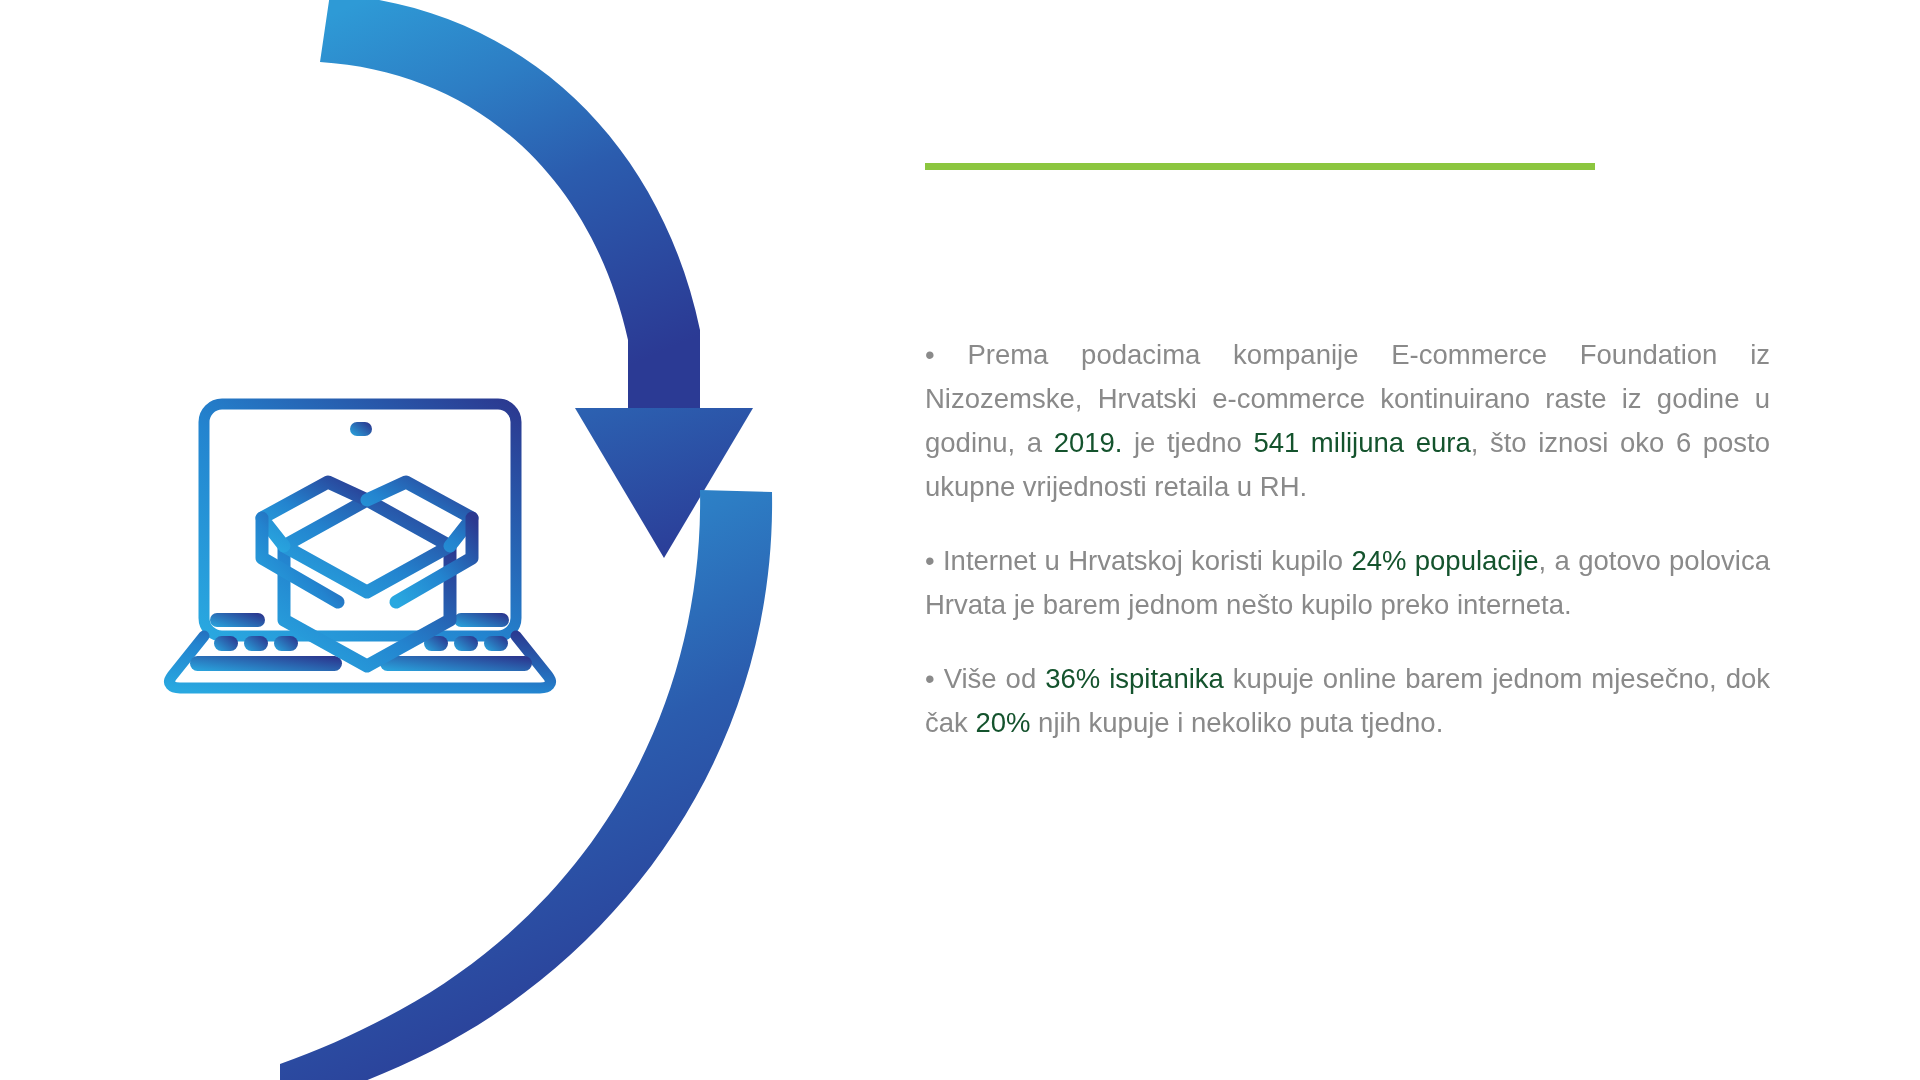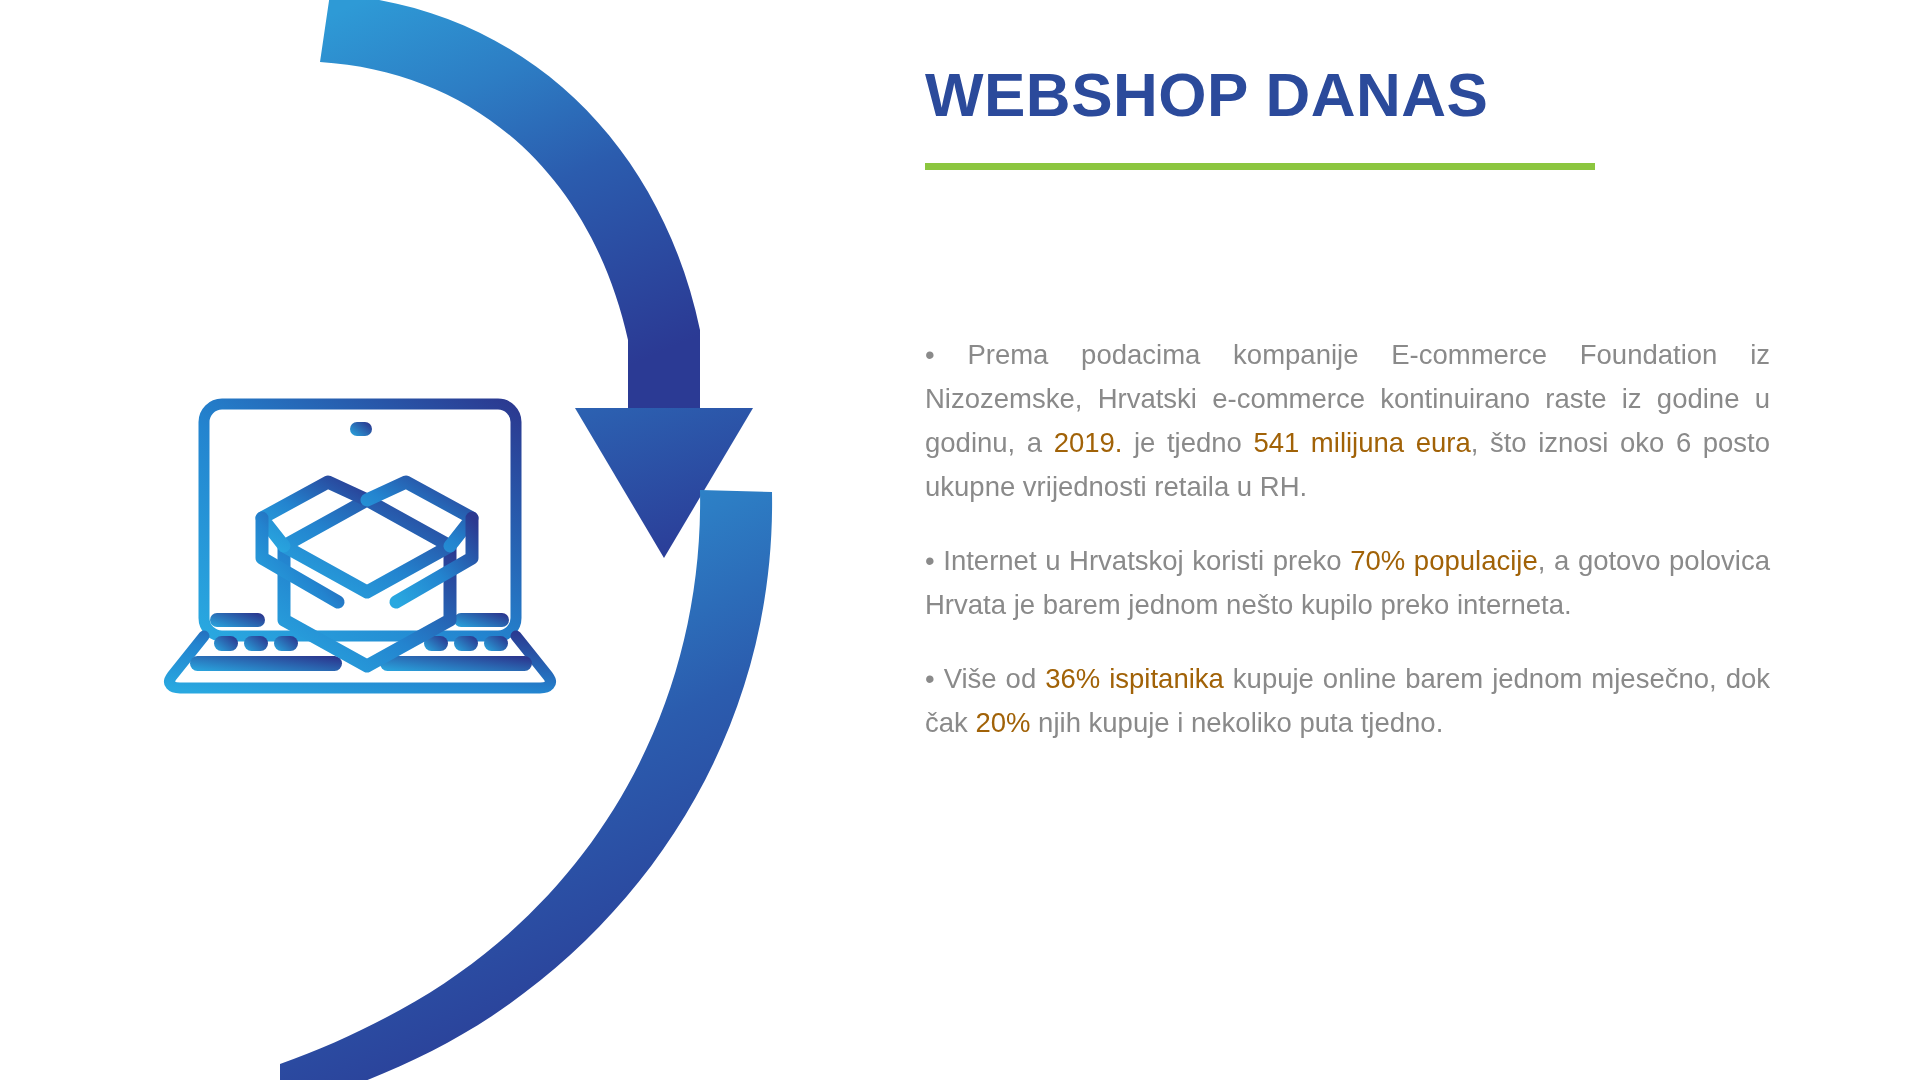--- a/index.html
+++ b/index.html
@@ -72,21 +72,21 @@
     color:#8a8a8a;
     text-align:justify;
     text-justify:inter-word;
     margin-bottom:30px;
   }
   .para:last-child { margin-bottom:12px; }
   .para .bullet {
     color:#8a8a8a;
     font-size:27.5px;
   }
-  .hl { color:#a16207; }
+  .hl { color:#14532d; }
 </style>
 </head>
 <body>
 
 <div class="slide">
 
   <div class="arc-wrap">
     <svg width="940" height="1080" viewBox="0 0 940 1080" xmlns="http://www.w3.org/2000/svg">
       <defs>
         <linearGradient id="arcGrad" x1="0.15" y1="0" x2="0.55" y2="1">
@@ -179,24 +179,23 @@
         <path d="M 320 130 L 320 170 L 244 214"></path>
 
         <path d="M 215 204 L 215 278"></path>
         <path d="M 215 90 L 215 136"></path>
       </g>
     </svg>
   </div>
 
   <div class="content">
 
-    <h1 class="title">WEBSHOP DANAS</h1>
 
     <div class="title-rule"></div>
 
     <div class="body-block">
       <p class="para"><span class="bullet">• </span><span>Prema podacima kompanije E-commerce Foundation iz Nizozemske, Hrvatski e-commerce kontinuirano raste iz godine u godinu, a </span><span class="hl">2019.</span><span> je tjedno </span><span class="hl">541 milijuna eura</span><span>, što iznosi oko 6 posto ukupne vrijednosti retaila u RH.</span></p>
-      <p class="para"><span class="bullet">• </span><span>Internet u Hrvatskoj koristi preko </span><span class="hl">70% populacije</span><span>, a gotovo polovica Hrvata je barem jednom nešto kupilo preko interneta.</span></p>
+      <p class="para"><span class="bullet">• </span><span>Internet u Hrvatskoj koristi kupilo </span><span class="hl">24% populacije</span><span>, a gotovo polovica Hrvata je barem jednom nešto kupilo preko interneta.</span></p>
       <p class="para"><span class="bullet">• </span><span>Više od </span><span class="hl">36% ispitanika</span><span> kupuje online barem jednom mjesečno, dok čak </span><span class="hl">20%</span><span> njih kupuje i nekoliko puta tjedno.</span></p>
     </div>
 
   </div>
 </div>
 
 </body></html>

